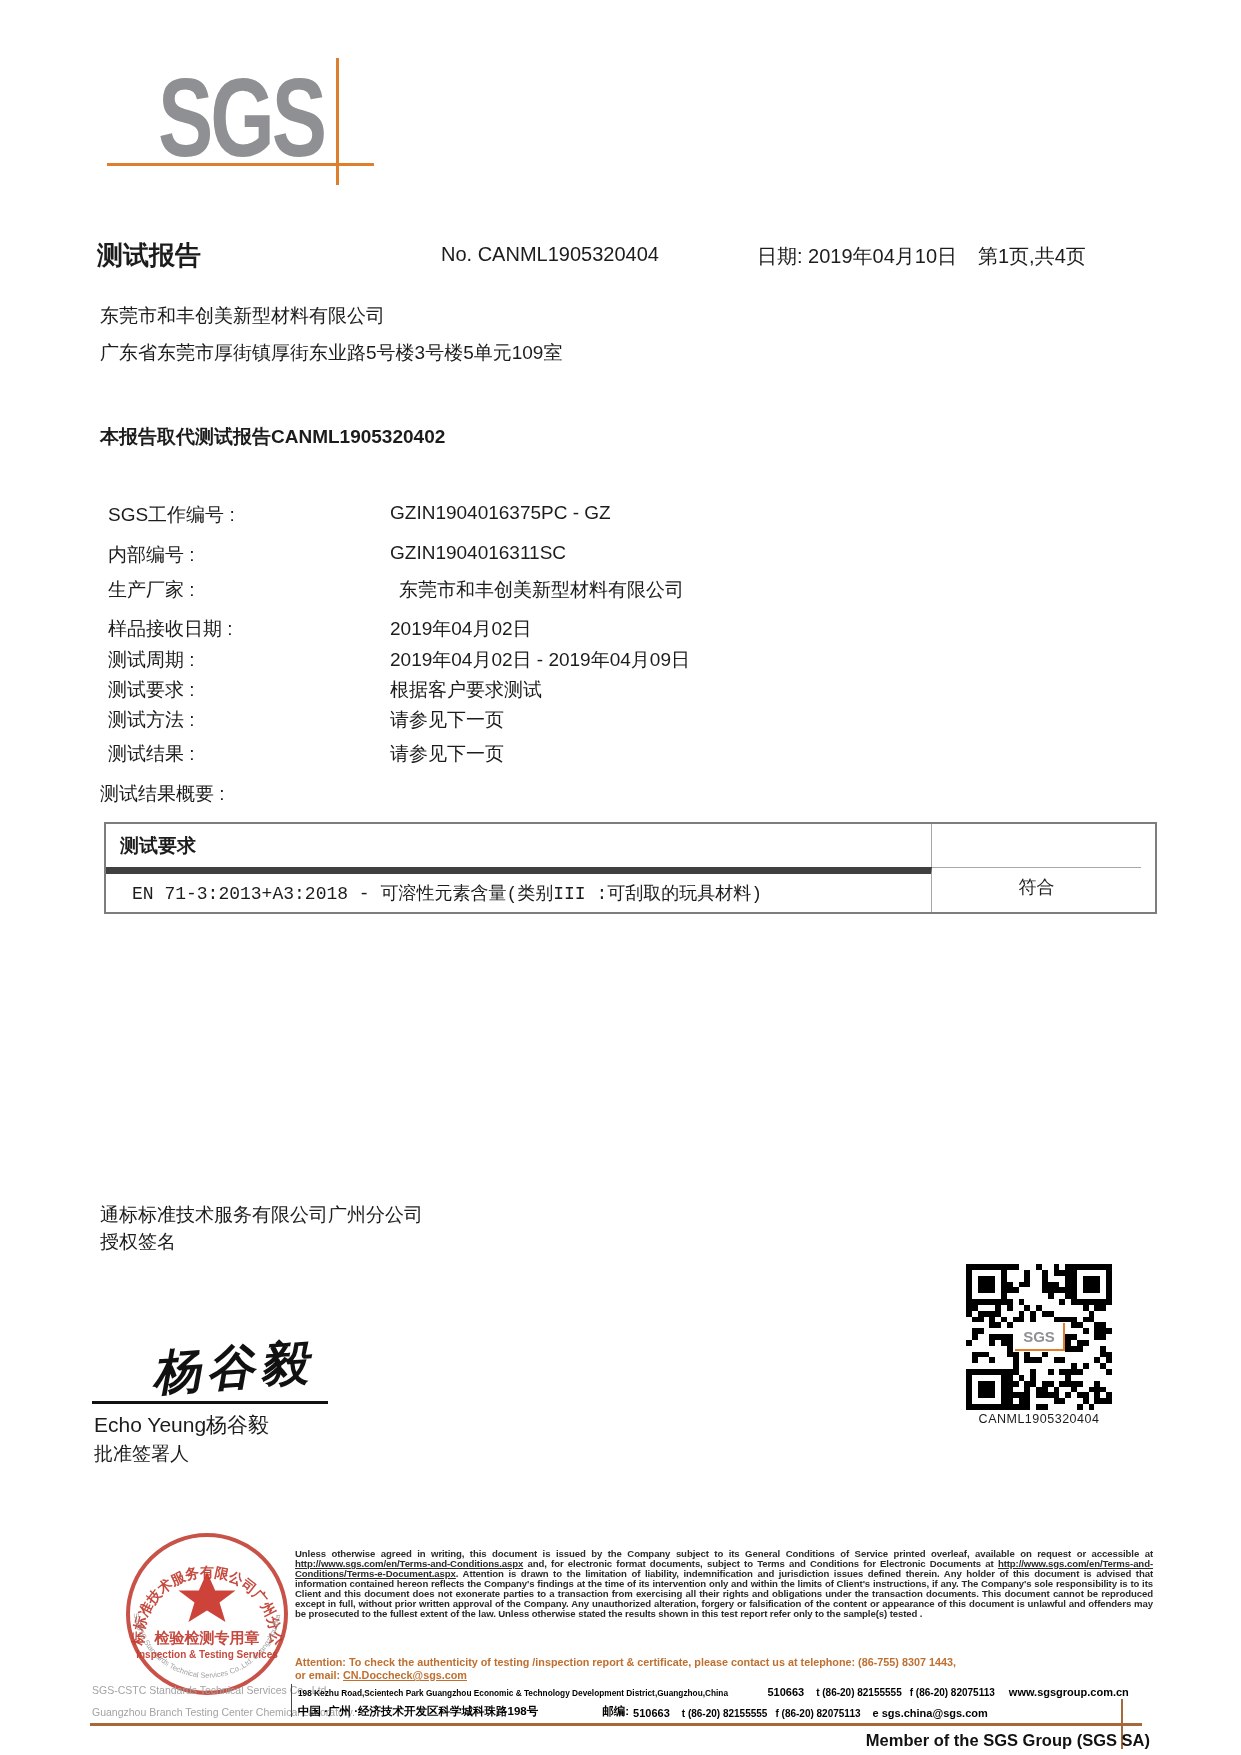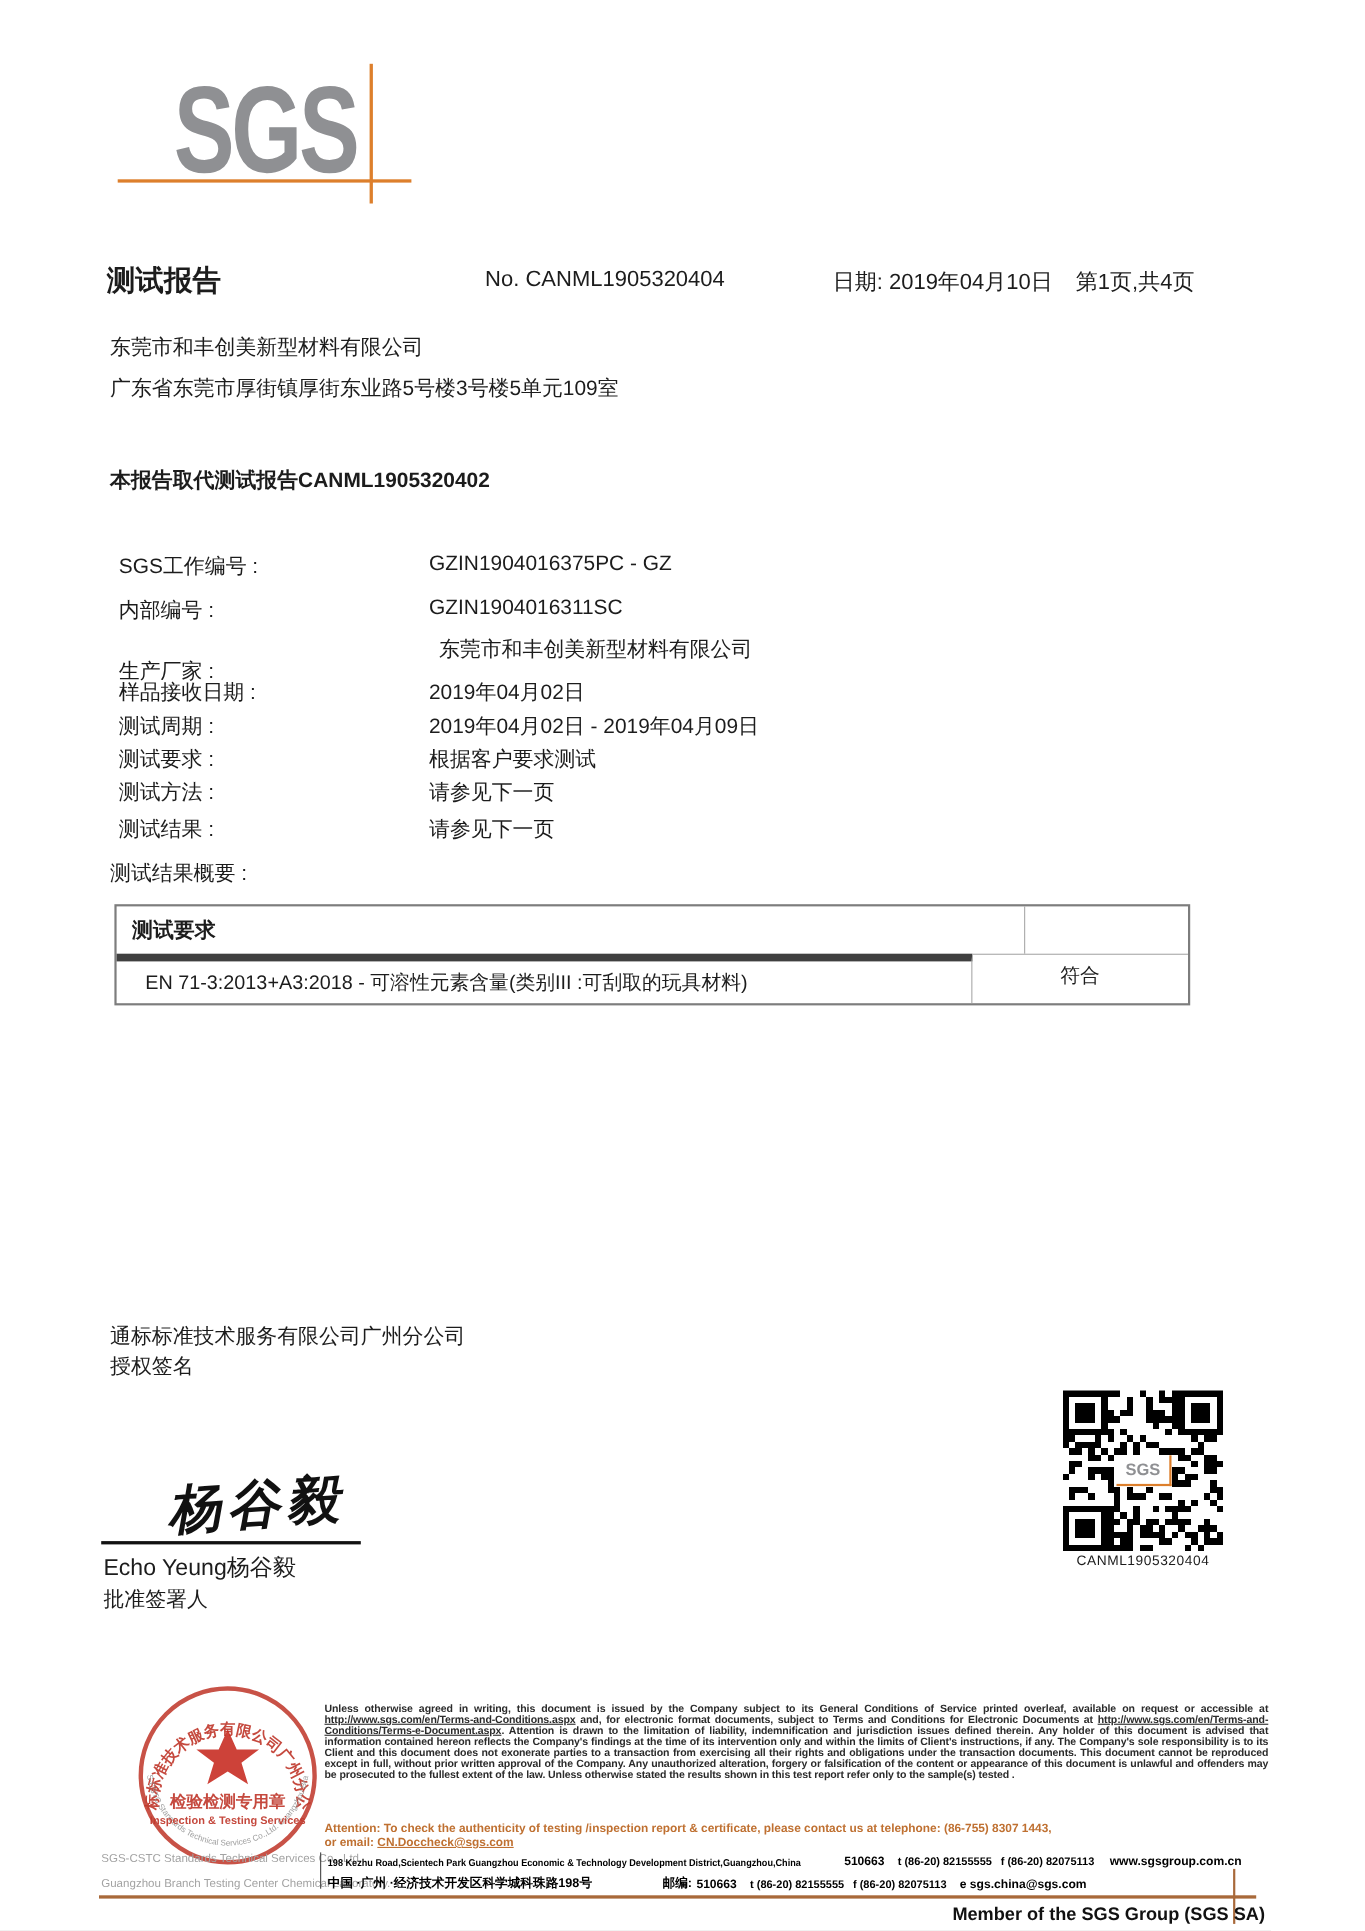--- a/index.html
+++ b/index.html
@@ -13,22 +13,22 @@
   .vline{background:#dd7f2c;width:3px;}
   
   .title{font-size:26px;font-weight:bold;}
   .h19{font-size:19px;}
   .h20{font-size:20px;}
   .bold{font-weight:bold;}
   
   .field-label{position:absolute;left:108px;font-size:19px;}
   .field-value{position:absolute;left:390px;font-size:19px;}
   
-  .sum-table{position:absolute;left:104px;top:822px;width:978px;border:2px solid #7d7d7d;
-             box-sizing:border-box;background:#fff;}
+  .sum-table{position:absolute;left:104px;top:822px;width:1053px;border:2px solid #7d7d7d;
+             box-sizing:border-box;background:#fff;font-family:Liberation Mono, monospace;}
   .tr{display:flex;}
   .tr>div{box-sizing:border-box;}
   .th1{width:826px;padding:9px 0 8px 14px;font-size:19px;font-weight:bold;border-right:1px solid #a8a8a8;}
   .th2{width:209px;padding:9px 0 8px 0;font-size:19px;font-weight:bold;text-align:center;}
   .td1{width:826px;padding:7px 0 7px 26px;font-size:18px;border-right:1px solid #a8a8a8;border-top:7px solid #404040;}
   .td2{width:209px;padding:7px 0;font-size:18px;text-align:center;border-top:1px solid #a8a8a8;}
   
   .handwriting{font-size:48px;font-weight:bold;font-style:italic;transform:rotate(-4deg);
                font-family:"DejaVu Serif",serif;letter-spacing:6px;color:#111;}
   .sig-line{background:#111;height:3px;}
@@ -69,21 +69,21 @@
 
   <div class="abs h19" style="left:100px;top:303px;">东莞市和丰创美新型材料有限公司</div>
   <div class="abs h19" style="left:100px;top:340px;">广东省东莞市厚街镇厚街东业路5号楼3号楼5单元109室</div>
 
   <div class="abs h19 bold" style="left:100px;top:424px;">本报告取代测试报告CANML1905320402</div>
 
   <div class="field-label" style="top:502px;">SGS工作编号 :</div>
   <div class="field-value" style="top:502px;">GZIN1904016375PC - GZ</div>
   <div class="field-label" style="top:542px;">内部编号 :</div>
   <div class="field-value" style="top:542px;">GZIN1904016311SC</div>
-  <div class="field-label" style="top:577px;margin-top:20px;">生产厂家 :</div>
+  <div class="field-label" style="top:577px;">生产厂家 :</div>
   <div class="field-value" style="top:577px;left:399px;">东莞市和丰创美新型材料有限公司</div>
   <div class="field-label" style="top:616px;">样品接收日期 :</div>
   <div class="field-value" style="top:616px;">2019年04月02日</div>
   <div class="field-label" style="top:647px;">测试周期 :</div>
   <div class="field-value" style="top:647px;">2019年04月02日 - 2019年04月09日</div>
   <div class="field-label" style="top:677px;">测试要求 :</div>
   <div class="field-value" style="top:677px;">根据客户要求测试</div>
   <div class="field-label" style="top:707px;">测试方法 :</div>
   <div class="field-value" style="top:707px;">请参见下一页</div>
   <div class="field-label" style="top:741px;">测试结果 :</div>

